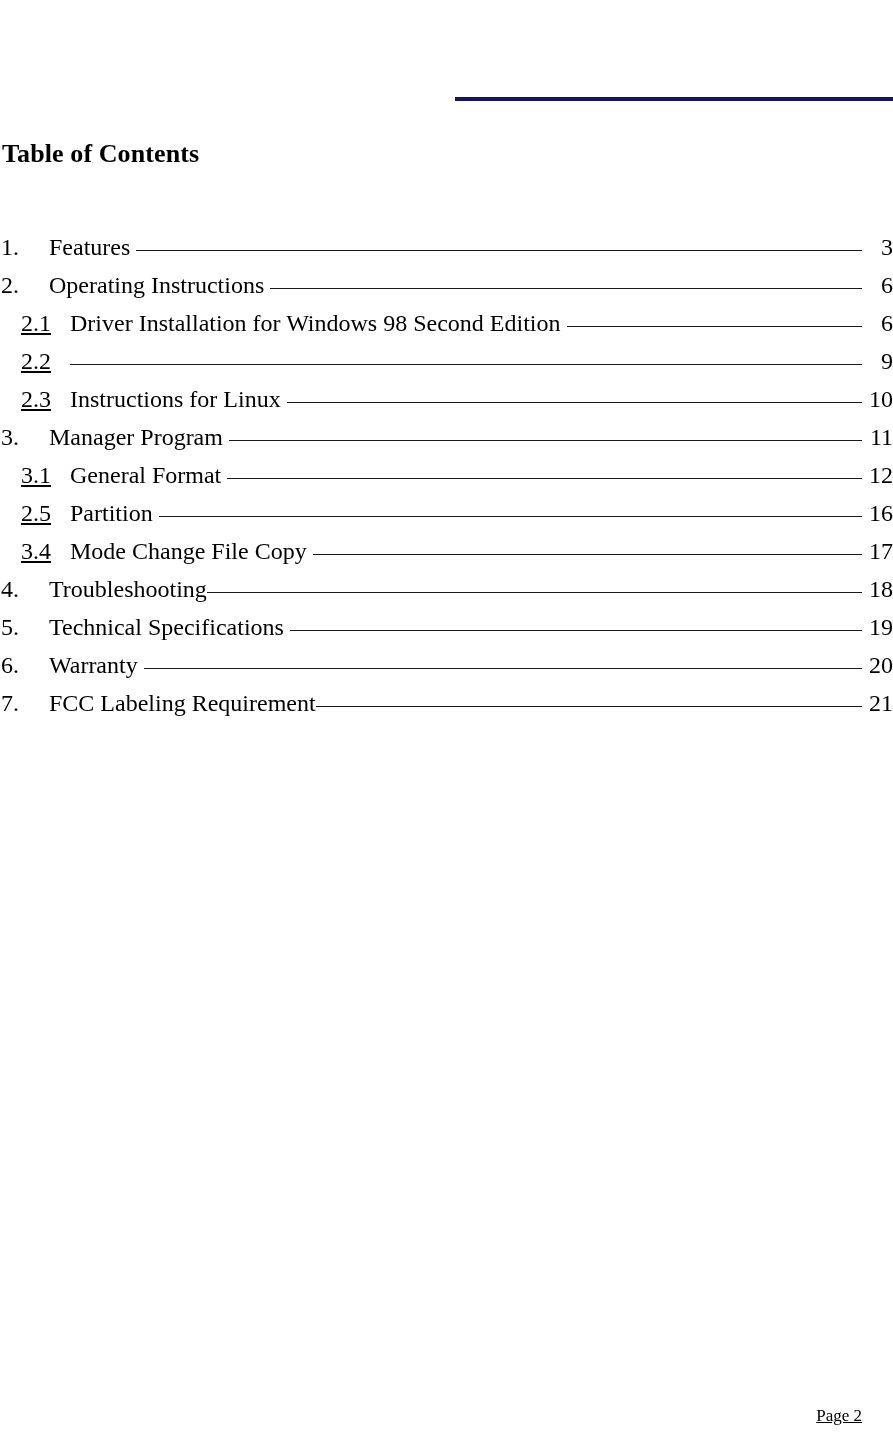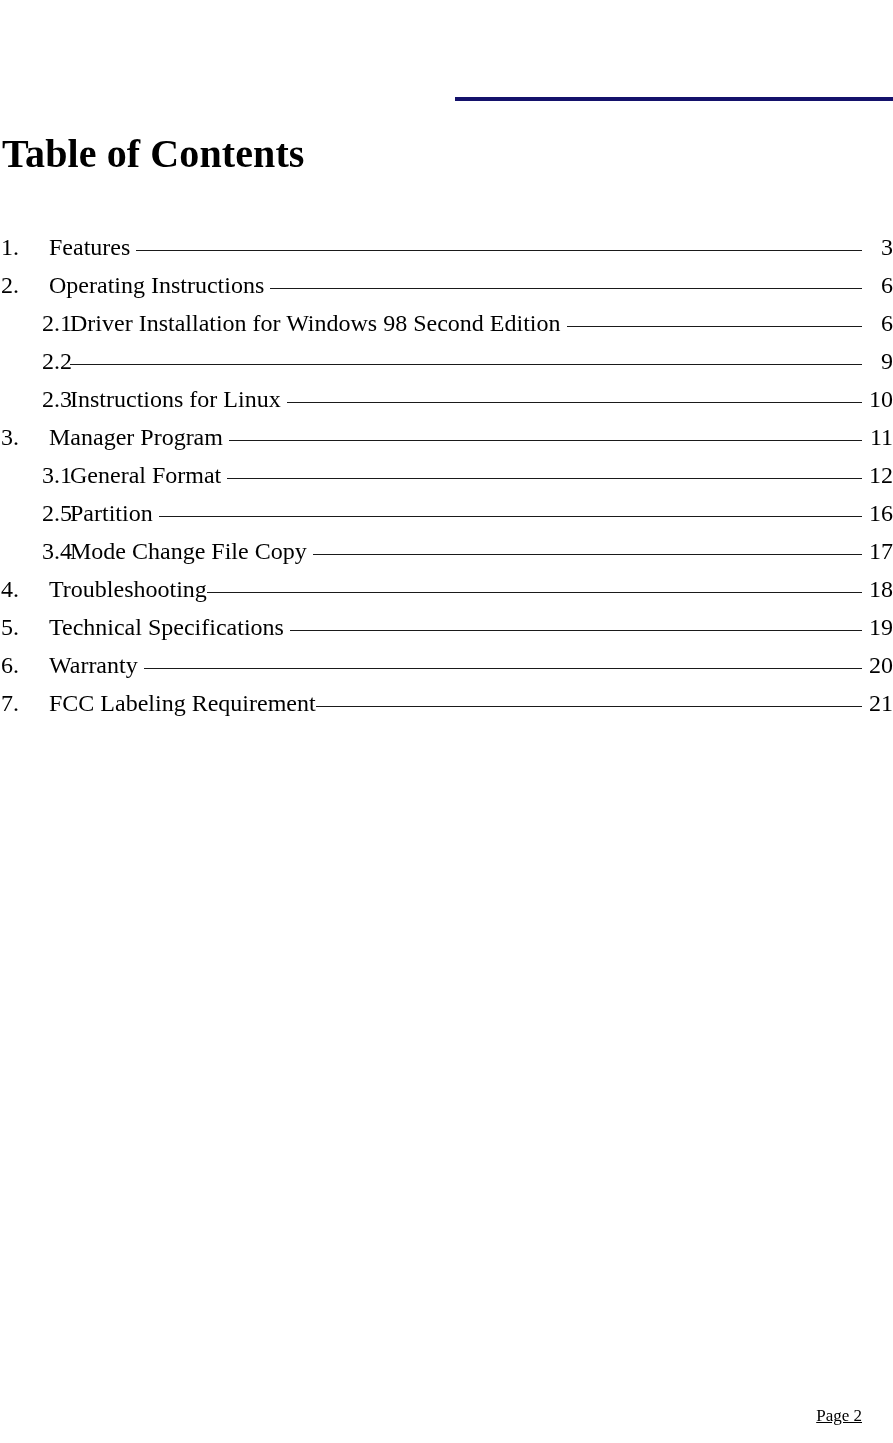--- a/index.html
+++ b/index.html
@@ -50,21 +50,21 @@
     width: 438px;
     height: 4px;
     background: #14126b;
   }
 
   
   .page-title {
     position: absolute;
     left: 2px;
     top: 136px;
-    font-size: 40px;
+    font-size: 26px;
     font-weight: bold;
     letter-spacing: 0.1px;
     line-height: 36px;
     white-space: nowrap;
   }
 
   
   .toc {
     position: absolute;
     left: 0;
@@ -105,21 +105,21 @@
     text-align: right;
     padding-left: 1px;
   }
 
   
   .level-1 .num   { width: 48px; padding-left: 1px; }
   .level-1 .label { }
   .level-1 .pageno { width: 30px; }
 
   
-  .level-2 .num   { width: 70px; padding-left: 42px; box-sizing: border-box; }
+  .level-2 .num   { width: 70px; padding-left: 21px; box-sizing: border-box; text-decoration: underline; }
   .level-2 .label { }
   .level-2 .pageno { width: 30px; }
 
   
   .gap-before-leader .label::after {
     content: "\00a0";
   }
 
   
   .footer {

